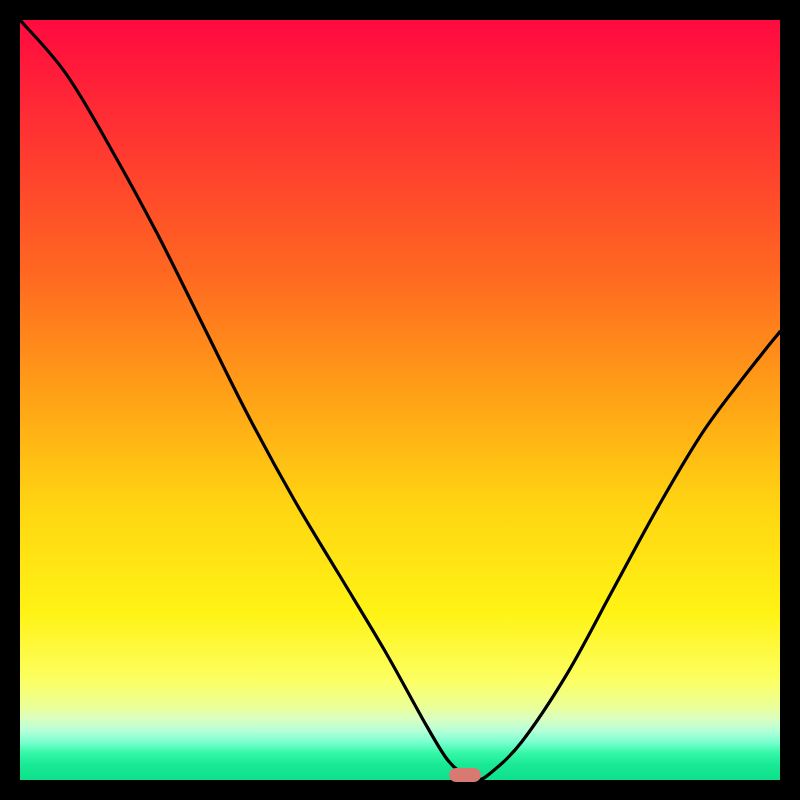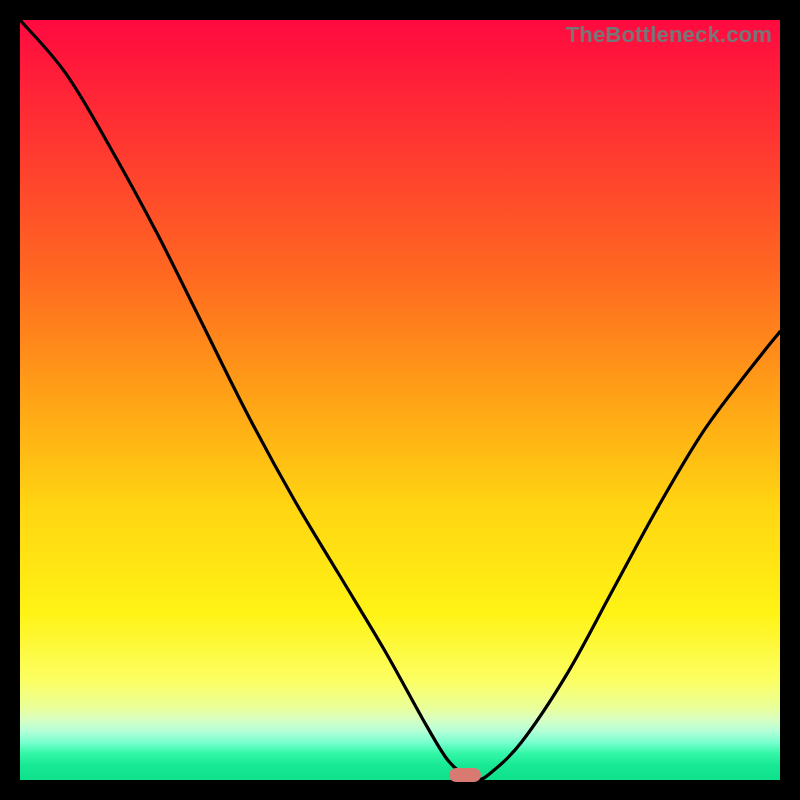--- a/index.html
+++ b/index.html
@@ -65,21 +65,20 @@
     border-radius: 7px;
     background: #d87a72;
     transform: translate(-50%, -50%);
   }
 </style>
 </head>
 <body>
 
 <div class="frame">
   <div class="plot-area">
-    <div class="watermark">TheBottleneck.com</div>
 
     <svg class="curve" viewBox="0 0 760 760" preserveAspectRatio="none">
       <path id="curve-path" fill="none" stroke="#000000" stroke-width="3.2" stroke-linecap="round" stroke-linejoin="round" d="M 0.00 0.00 C 8.21 9.58, 29.18 29.94, 45.60 53.20 C 62.02 76.46, 74.78 100.47, 91.20 129.20 C 107.62 157.93, 120.38 181.34, 136.80 212.80 C 153.22 244.26, 165.98 271.17, 182.40 304.00 C 198.82 336.83, 211.58 363.74, 228.00 395.20 C 244.42 426.66, 257.18 450.07, 273.60 478.80 C 290.02 507.53, 302.78 527.44, 319.20 554.80 C 335.62 582.16, 349.75 604.81, 364.80 630.80 C 379.85 656.79, 391.86 680.05, 402.80 699.20 C 413.74 718.35, 418.76 727.62, 425.60 737.20 C 432.44 746.78, 435.33 748.30, 440.80 752.40 C 446.27 756.50, 450.53 760.00, 456.00 760.00 C 461.47 760.00, 462.99 759.24, 471.20 752.40 C 479.41 745.56, 487.92 739.78, 501.60 722.00 C 515.28 704.22, 530.78 680.96, 547.20 653.60 C 563.62 626.24, 576.38 600.10, 592.80 570.00 C 609.22 539.90, 621.98 515.13, 638.40 486.40 C 654.82 457.67, 667.58 435.02, 684.00 410.40 C 700.42 385.78, 715.92 367.38, 729.60 349.60 C 743.28 331.82, 754.53 318.44, 760.00 311.60"></path>
     </svg>
 
     <div class="marker" id="marker" style="left: 444.6px; top: 754.68px; background: rgb(216, 122, 114);"></div>
   </div>
 </div>
 
 </body></html>

